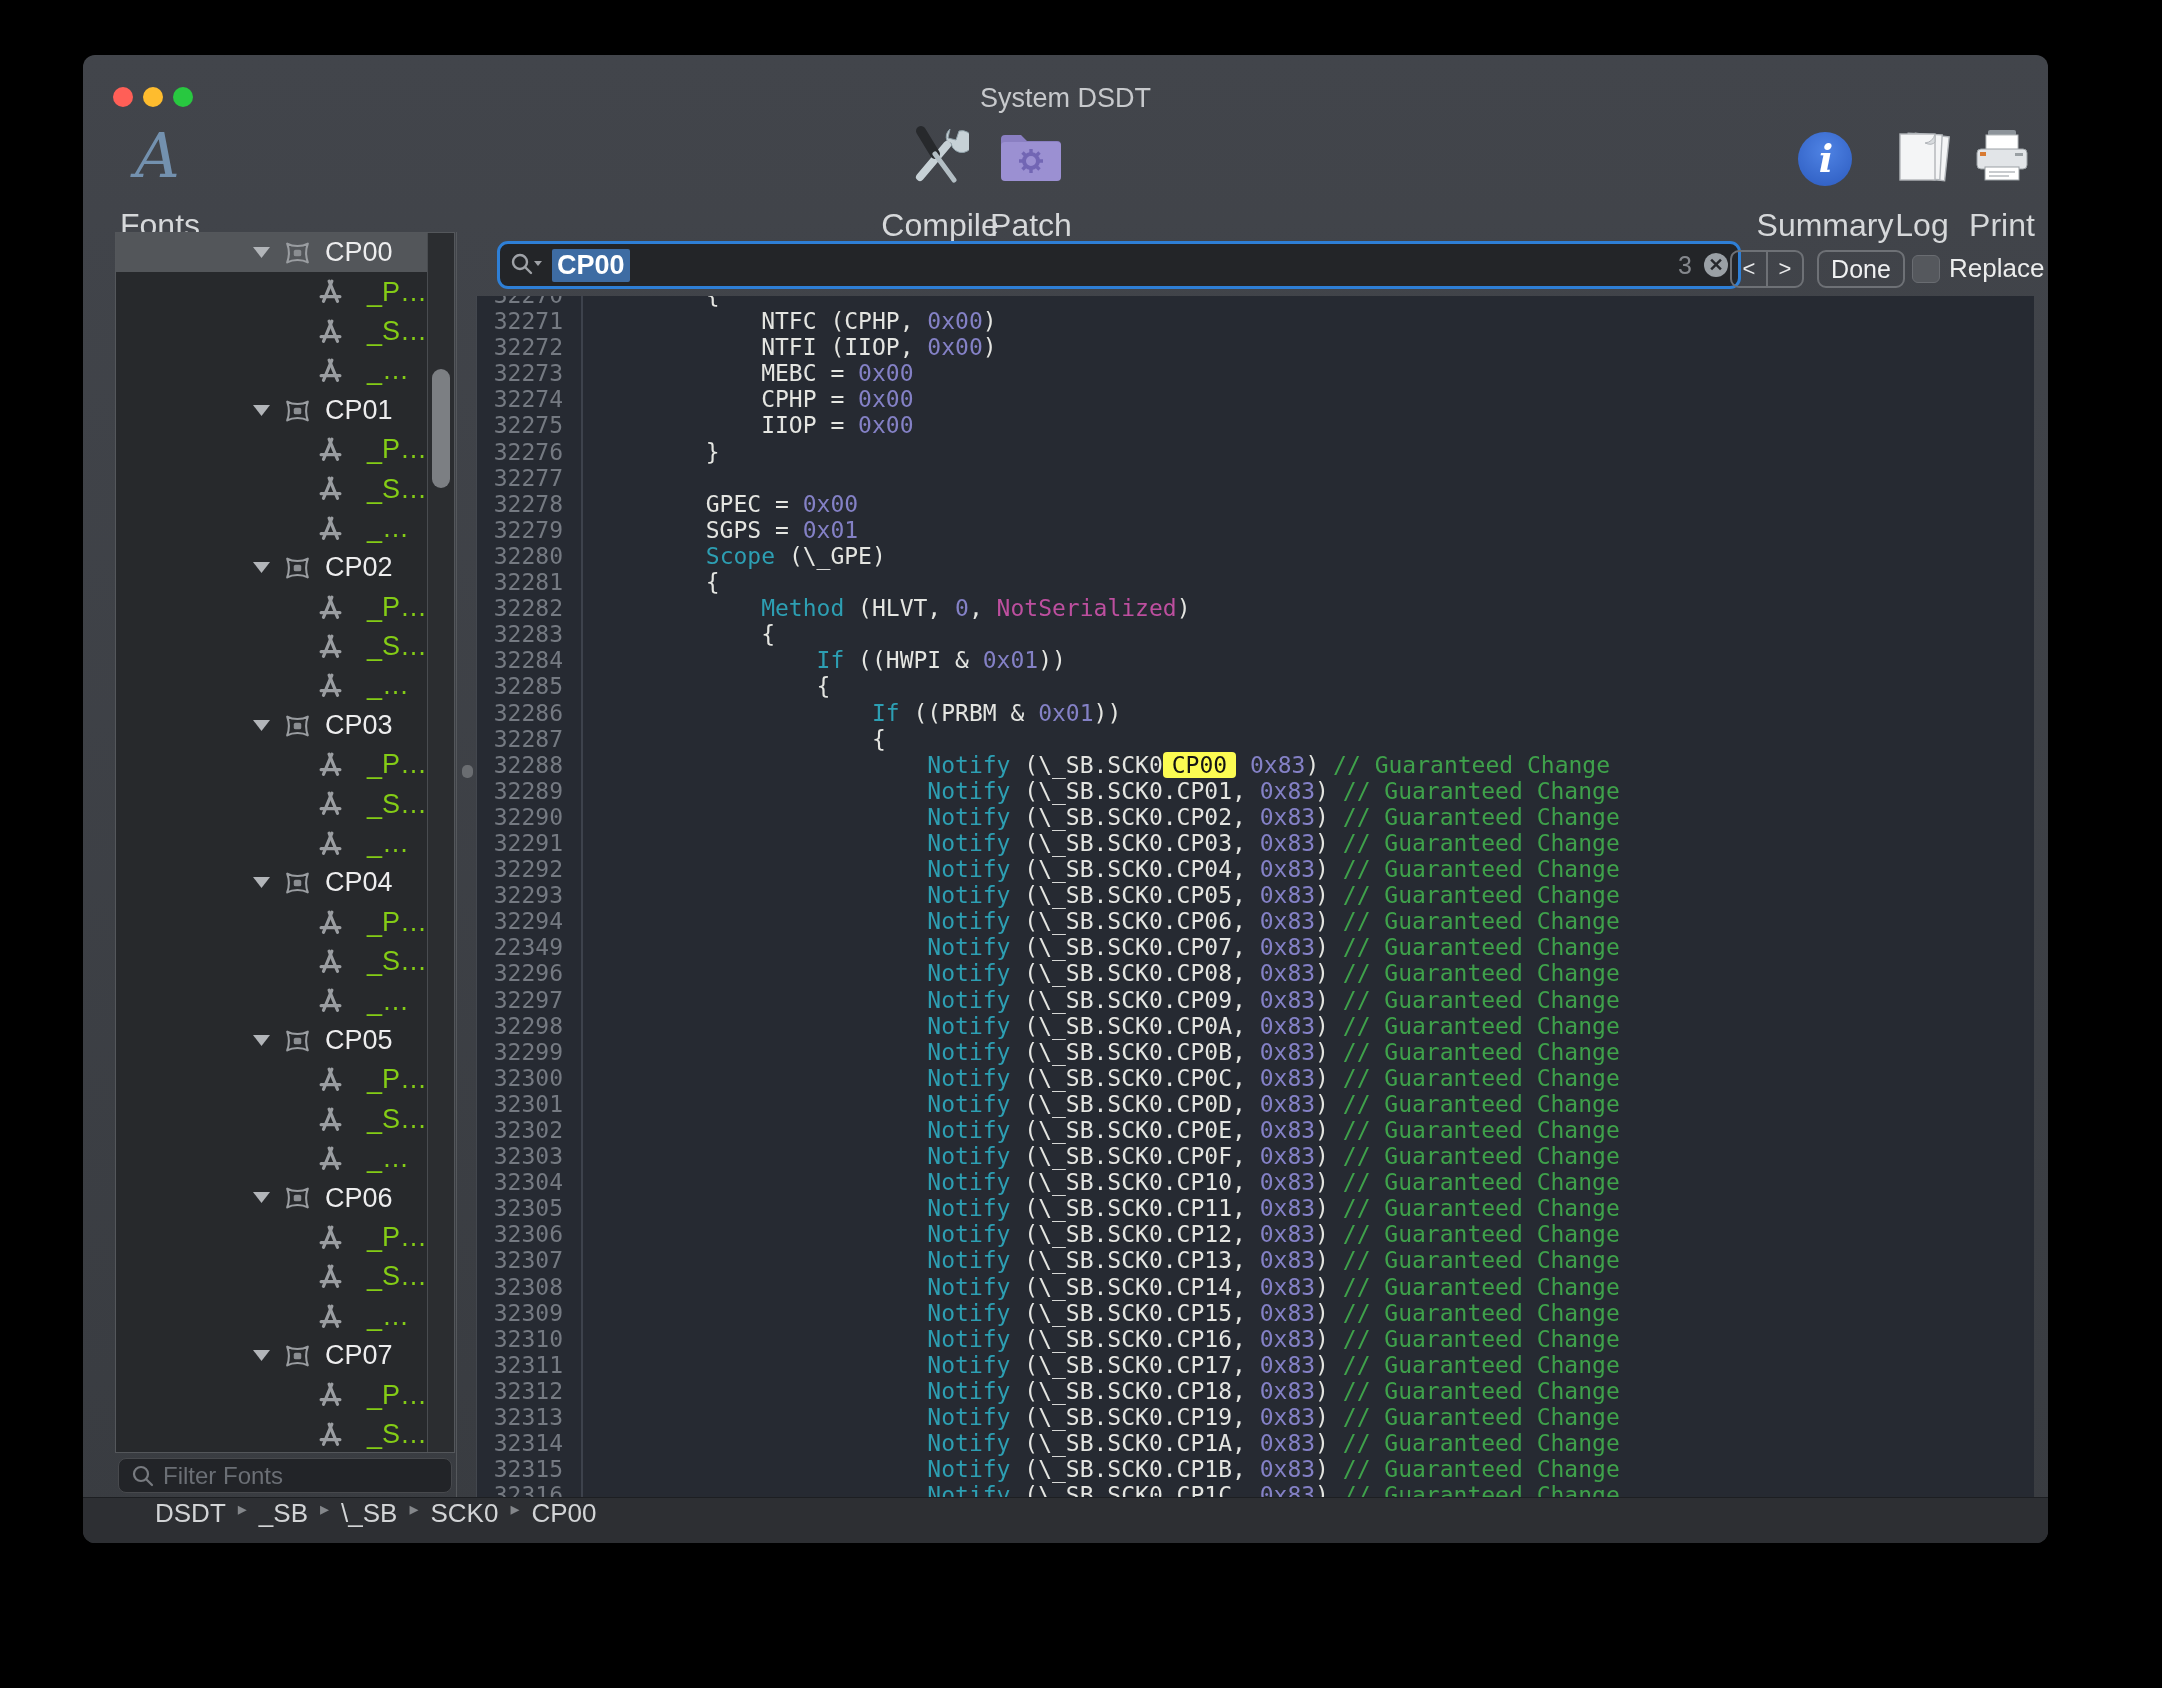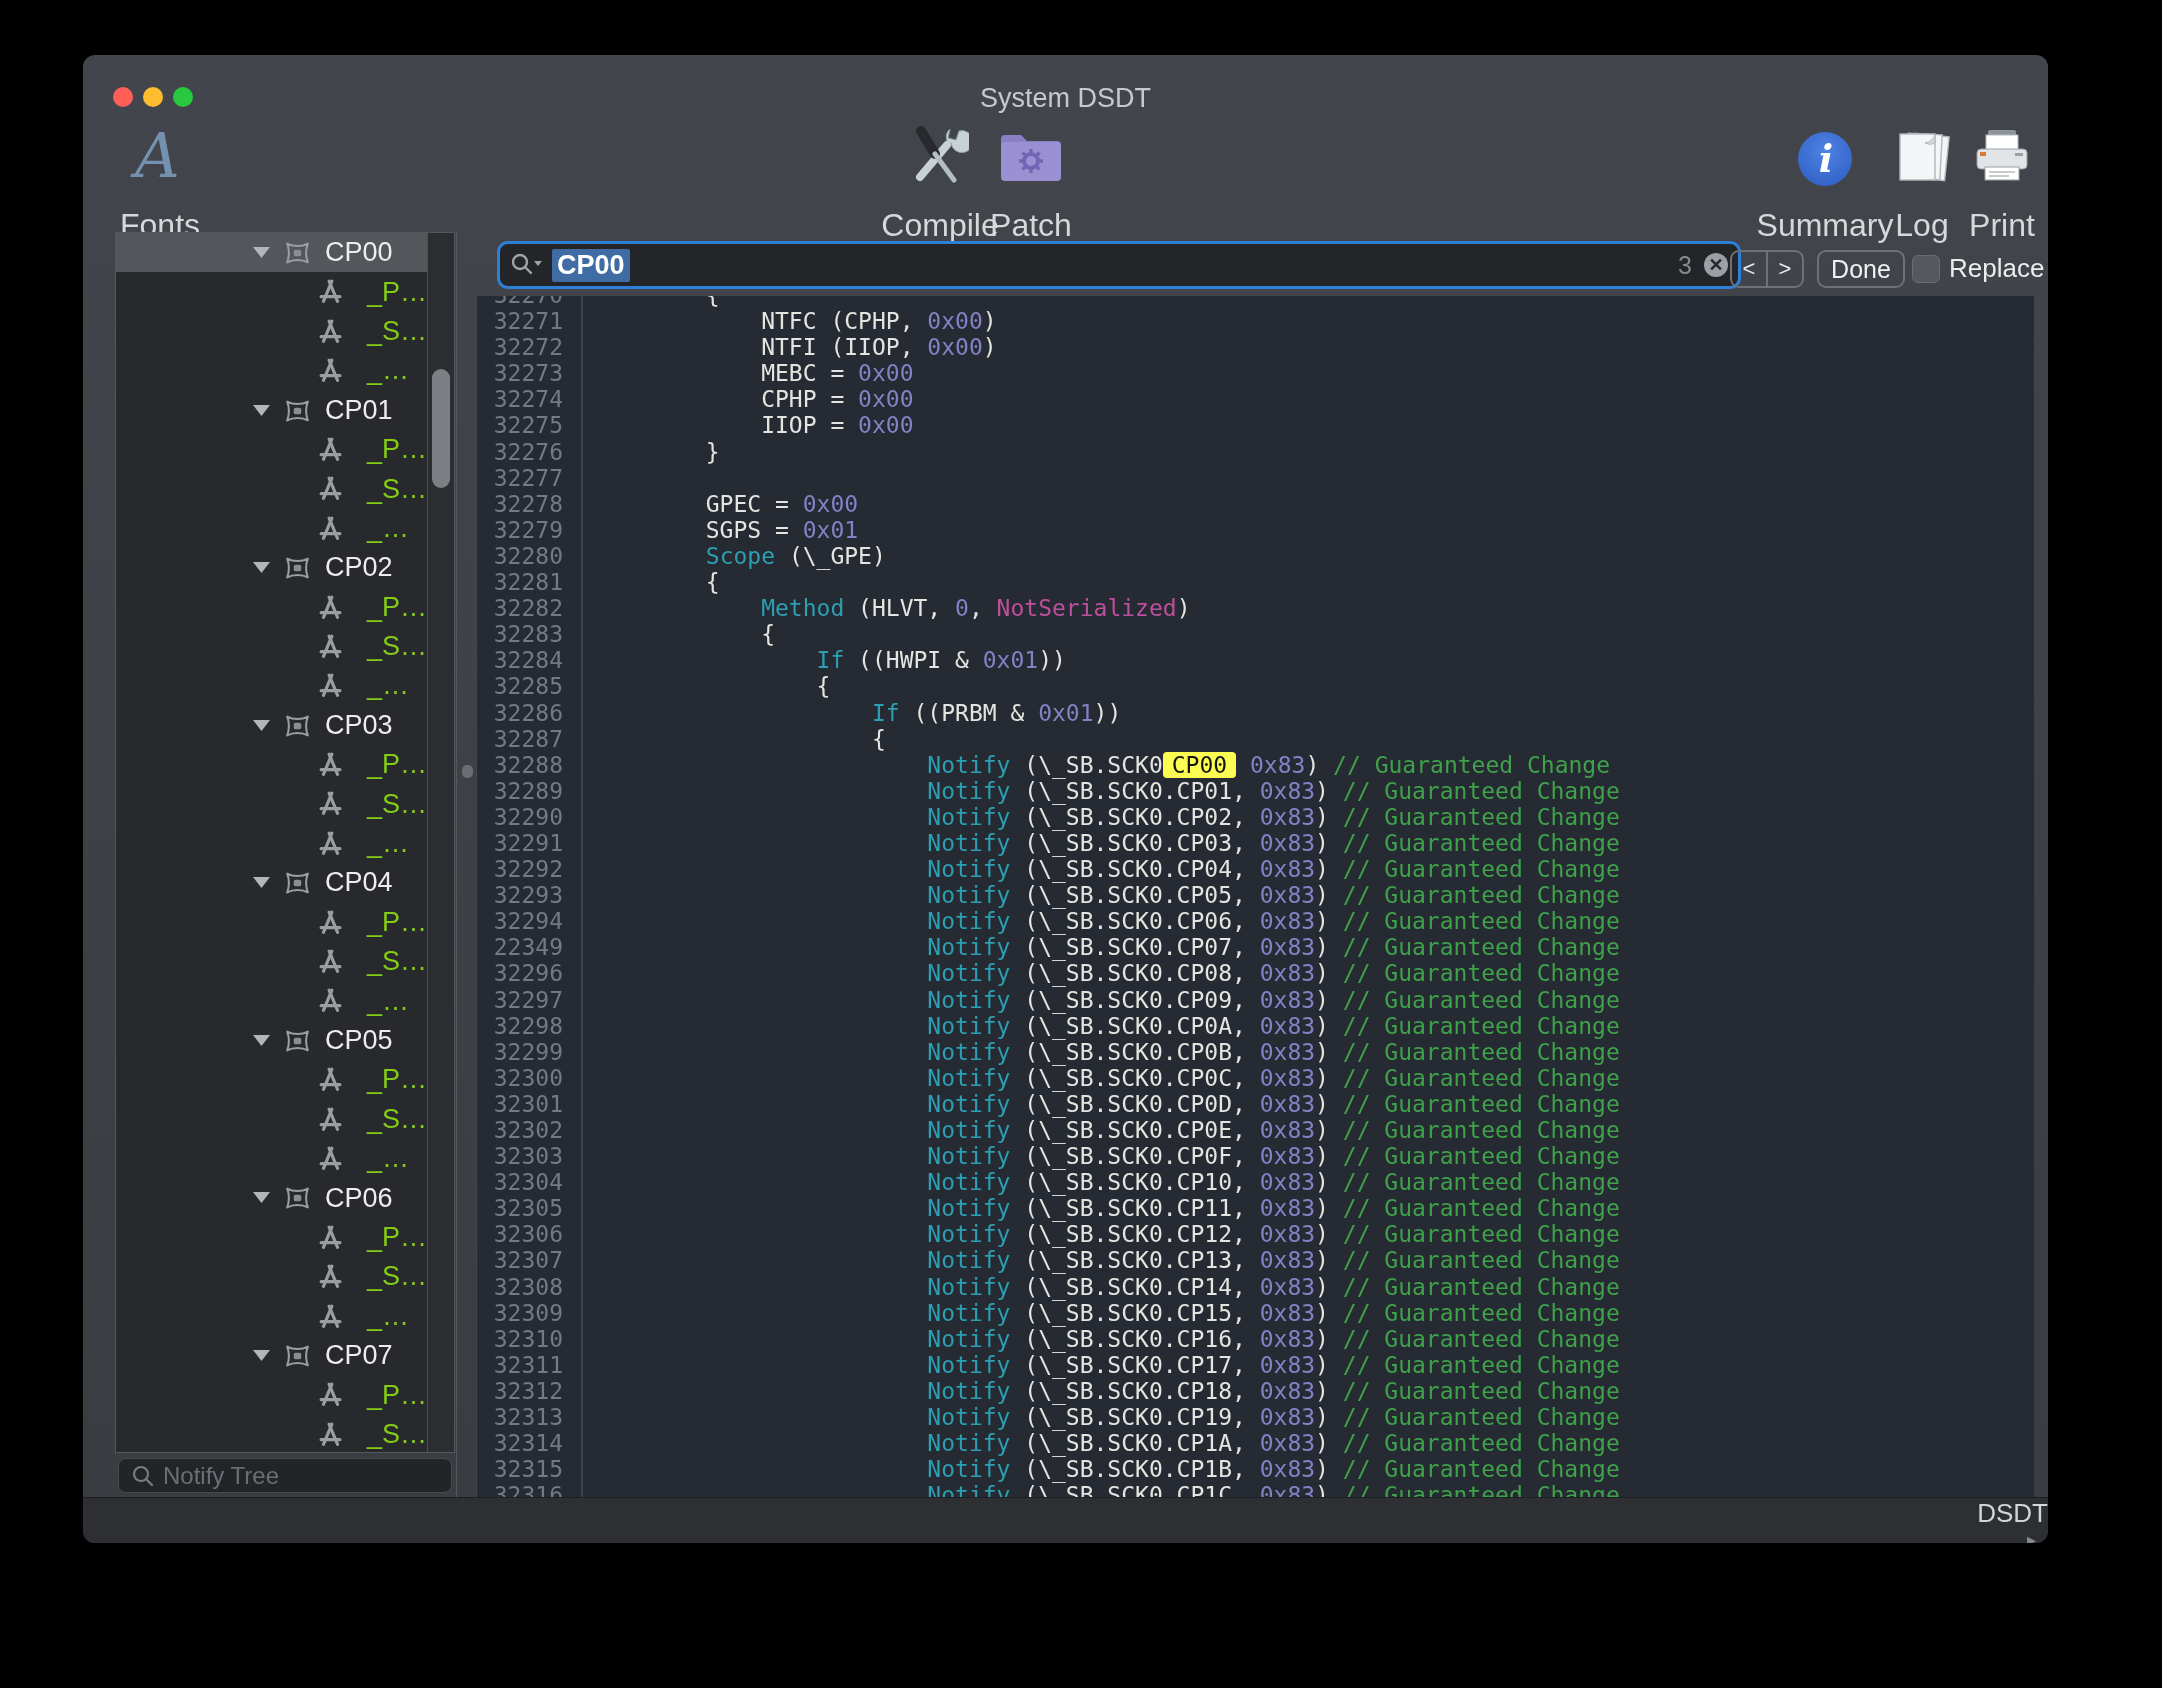--- a/index.html
+++ b/index.html
@@ -45,21 +45,21 @@
   
   .editor{position:absolute;left:393px;top:241px;width:1558px;height:1201px;background:#262a32;border-left:1px solid #43474e;
           box-sizing:border-box;overflow:hidden;font-family:"DejaVu Sans Mono","Liberation Mono",monospace;font-size:23px;}
   .codelines{margin-top:-14px;}
   .cline{height:26.1px;line-height:26.1px;white-space:pre;display:flex;}
   .ln{display:inline-block;width:86px;text-align:right;color:#757a82;border-right:2px solid #3d424c;padding-right:18px;margin-right:12px;flex:none;}
   .tk-p{color:#e4e5e1;} .tk-k{color:#2d9fb3;} .tk-n{color:#8481c6;} .tk-c{color:#3fa24b;} .tk-d{color:#bd4f9f;}
   .tk-h{background:#fcfc52;color:#141414;border-radius:4px;padding:0 9px;}
   
   .crumbbar{position:absolute;left:0;right:0;top:1442px;height:46px;background:#2d2f33;border-top:1px solid #1d1f22;
-            display:flex;align-items:flex-end;padding-left:72px;color:#d2d4d6;font-size:26px;flex-direction:column;}
+            display:flex;align-items:flex-start;padding-left:72px;color:#d2d4d6;font-size:26px;}
   .crumbsep{color:#84878b;font-size:18px;margin:0 12px;}
   svg{display:block;}
 </style>
 </head>
 <body>
 
 <div class="window">
 
   <div class="tlight" style="left:30px;background:#ff5f57;"></div>
   <div class="tlight" style="left:60px;background:#febc2e;"></div>
@@ -507,21 +507,21 @@
       </div>
     <div class="scrolltrack">
       <div class="scrollthumb"></div>
     </div>
   </div>
   <div class="filterfield">
     <svg width="24" height="24" viewBox="0 0 24 24" style="margin:0 8px 0 12px;flex:none;">
       <circle cx="10" cy="10" r="7" fill="none" stroke="#787b80" stroke-width="2.2"></circle>
       <line x1="15" y1="15" x2="21" y2="21" stroke="#787b80" stroke-width="2.2" stroke-linecap="round"></line>
     </svg>
-    <span>Notify Tree</span>
+    <span>Filter Fonts</span>
   </div>
 
   <div class="divider"></div>
   <div class="divdot"></div>
 
   <div class="editor">
     <div class="codelines" id="code-lines">
         <div class="cline"><span class="ln">32270</span><span><span class="tk-p">        {</span></span></div>
         <div class="cline"><span class="ln">32271</span><span><span class="tk-p">            NTFC (CPHP, </span><span class="tk-n">0x00</span><span class="tk-p">)</span></span></div>
         <div class="cline"><span class="ln">32272</span><span><span class="tk-p">            NTFI (IIOP, </span><span class="tk-n">0x00</span><span class="tk-p">)</span></span></div>

